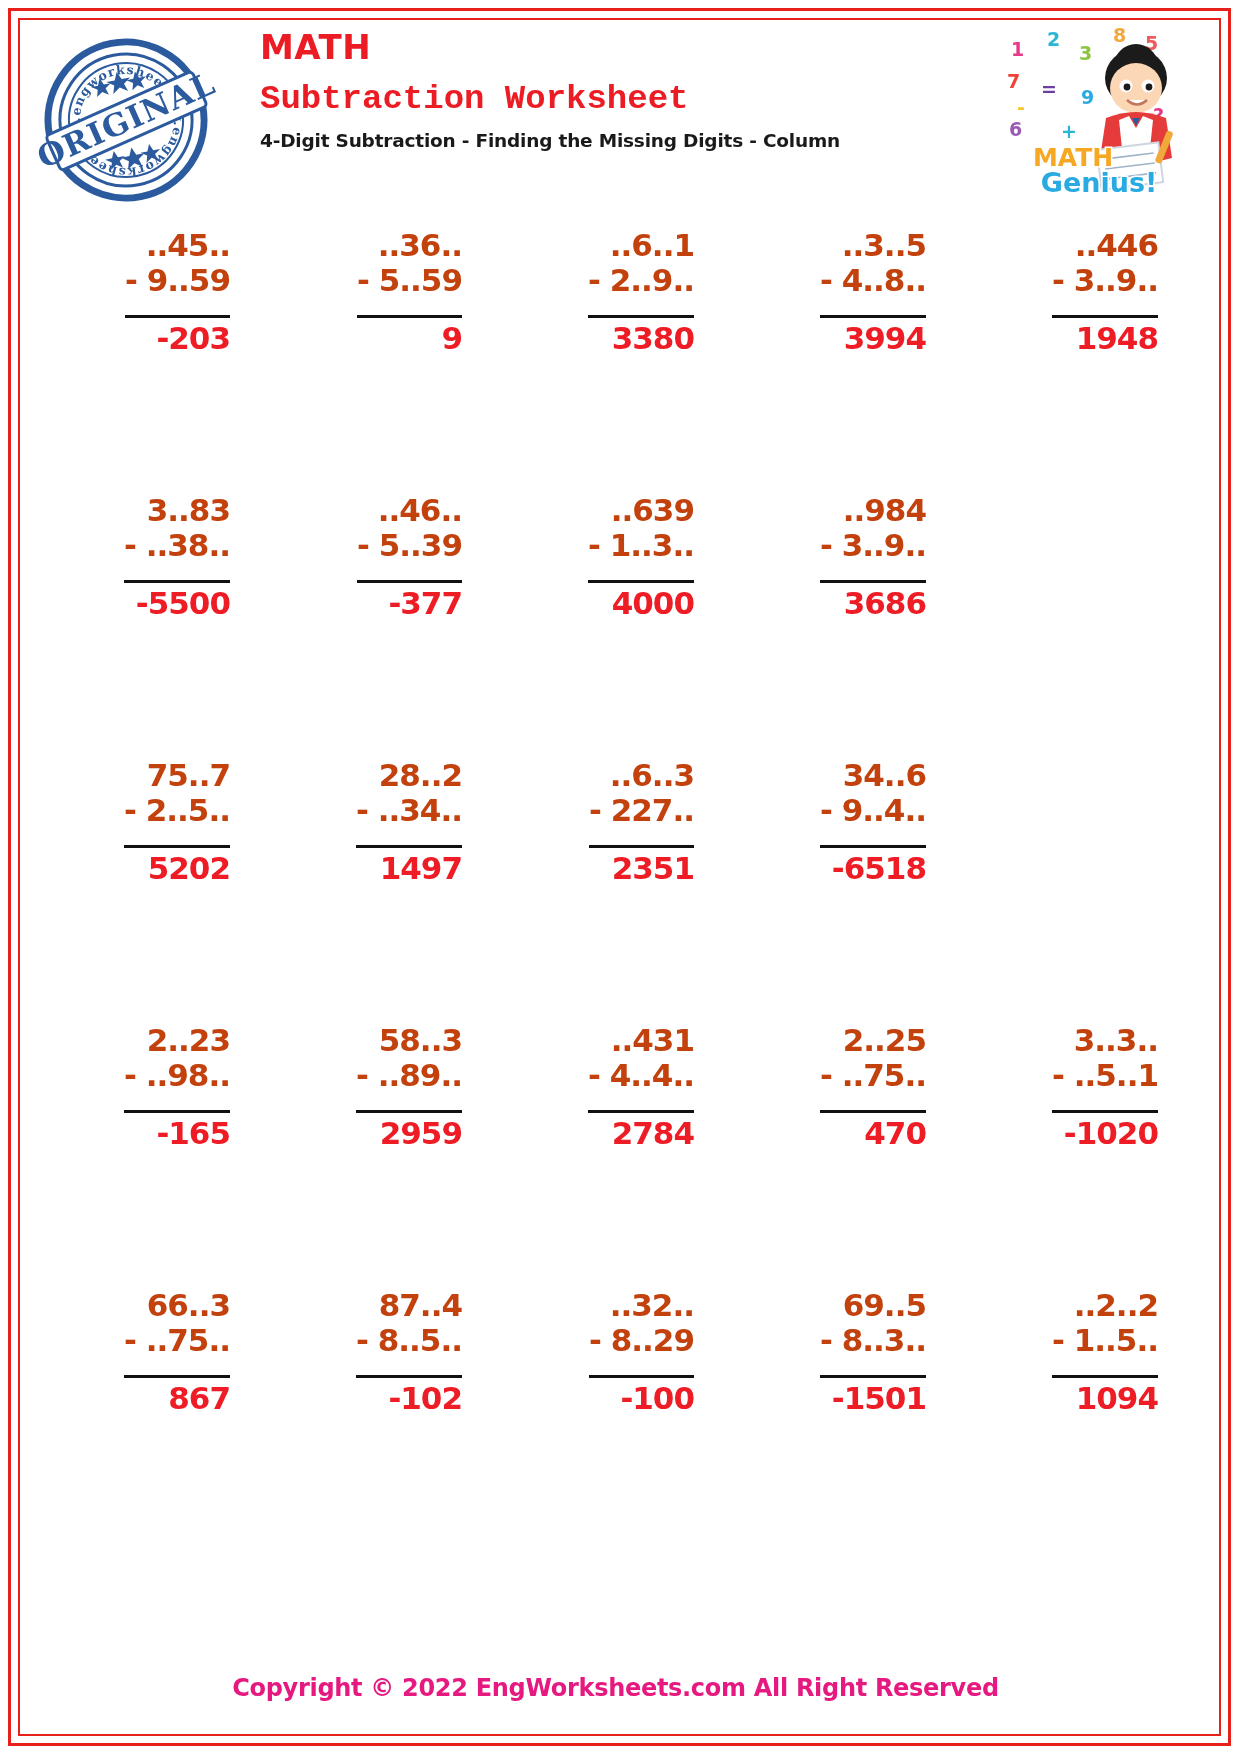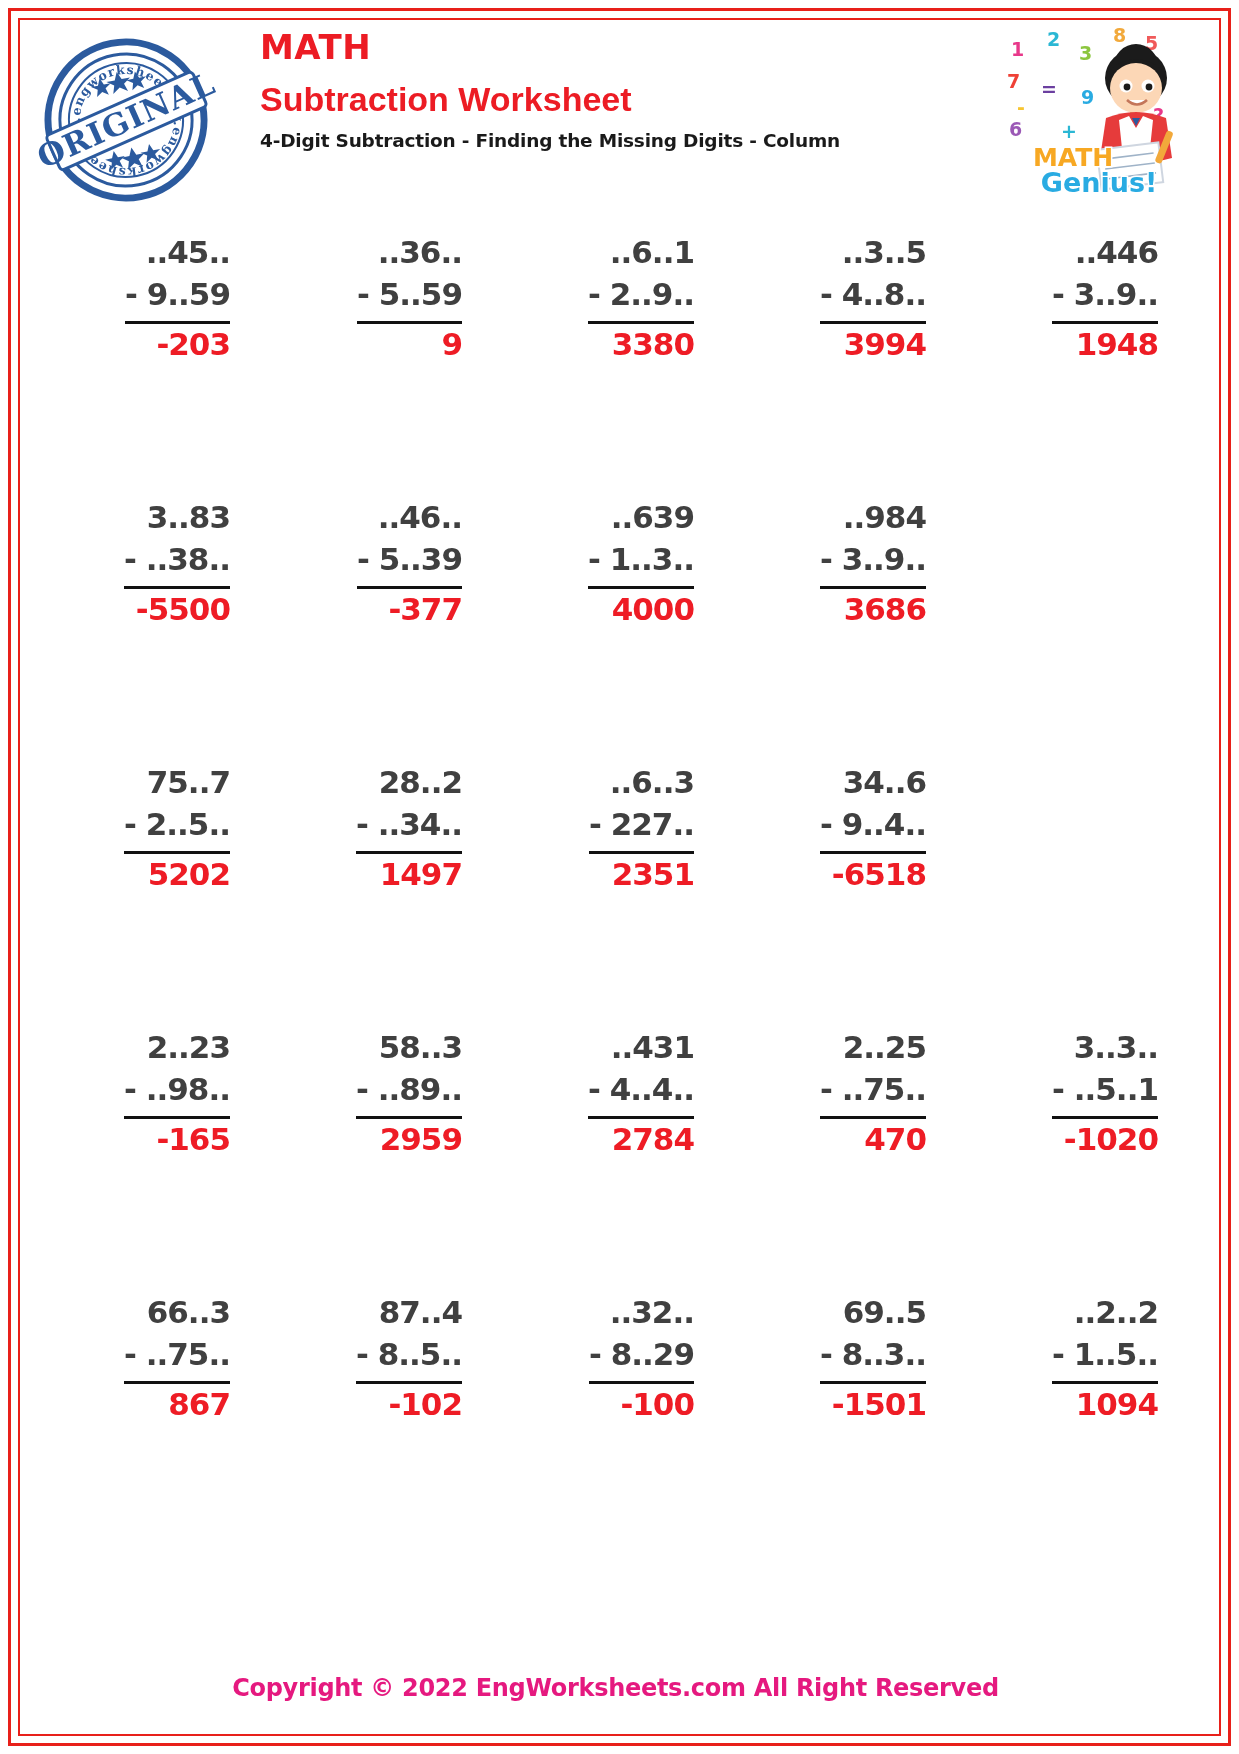--- a/index.html
+++ b/index.html
@@ -67,21 +67,21 @@
     letter-spacing: 0.5px;
     line-height: 1.05;
     font-family: "DejaVu Sans", sans-serif;
   }
   .title-main {
     color: #ec1c24;
     font-size: 34px;
     font-weight: bold;
     line-height: 1.25;
     margin-top: 12px;
-    font-family: Liberation Sans, sans-serif;
+    font-family: Liberation Mono, monospace;
   }
   .title-sub {
     color: #1a1a1a;
     font-size: 18.5px;
     font-weight: bold;
     margin-top: 10px;
     letter-spacing: -0.2px;
     font-family: "DejaVu Sans", sans-serif;
   }
 
@@ -110,30 +110,29 @@
     box-sizing: border-box;
     display: flex;
     flex-direction: column;
     align-items: flex-end;
     padding-right: 42px;
   }
   .pnum {
     font-family: "DejaVu Sans", sans-serif;
     font-weight: bold;
     font-size: 31px;
-    color: #404040;
+    color: #c2410c;
     line-height: 1.12;
     letter-spacing: -1px;
     white-space: pre;
     text-align: right;
-    margin-top: 7px;
   }
   .prow-sub {
     border-bottom: 3px solid #111111;
-    padding-bottom: 10px;
+    padding-bottom: 18px;
   }
   .pans {
     font-family: "DejaVu Sans", sans-serif;
     font-weight: bold;
     font-size: 31px;
     color: #ee1c25;
     line-height: 1.18;
     letter-spacing: -1px;
     padding-top: 2px;
     text-align: right;

